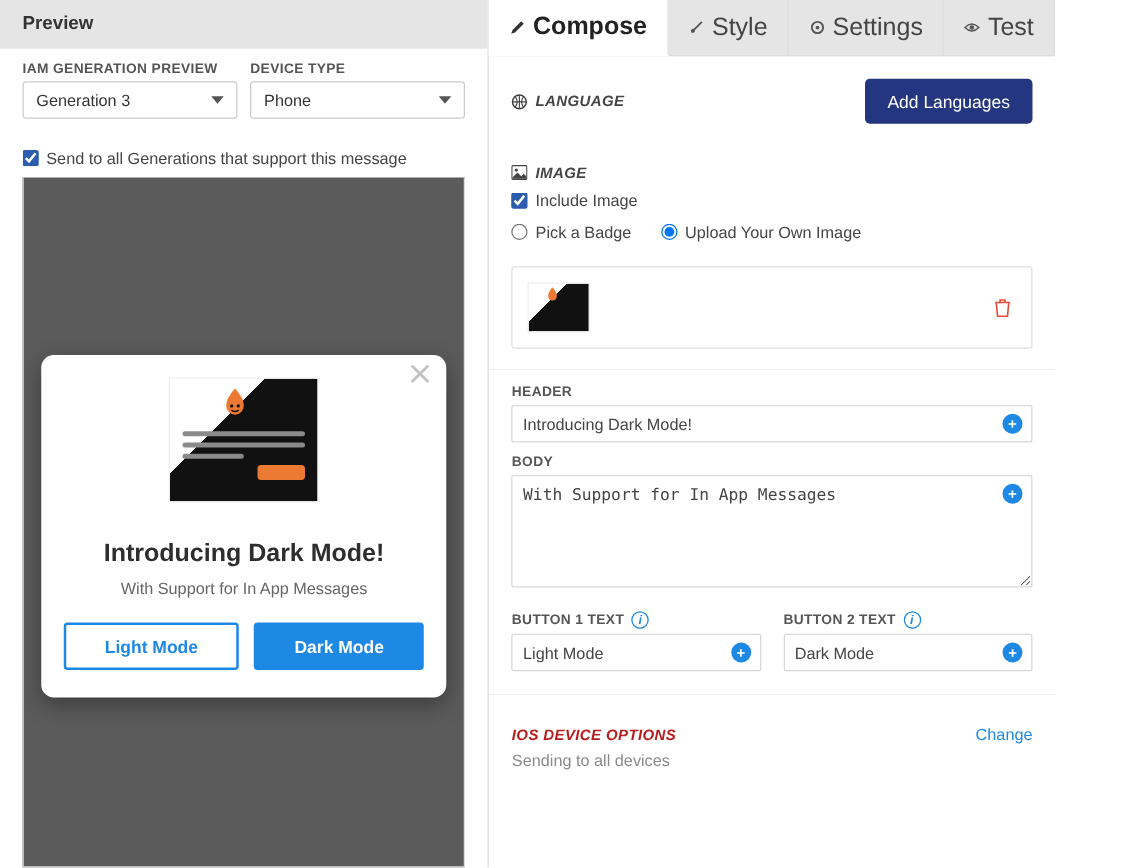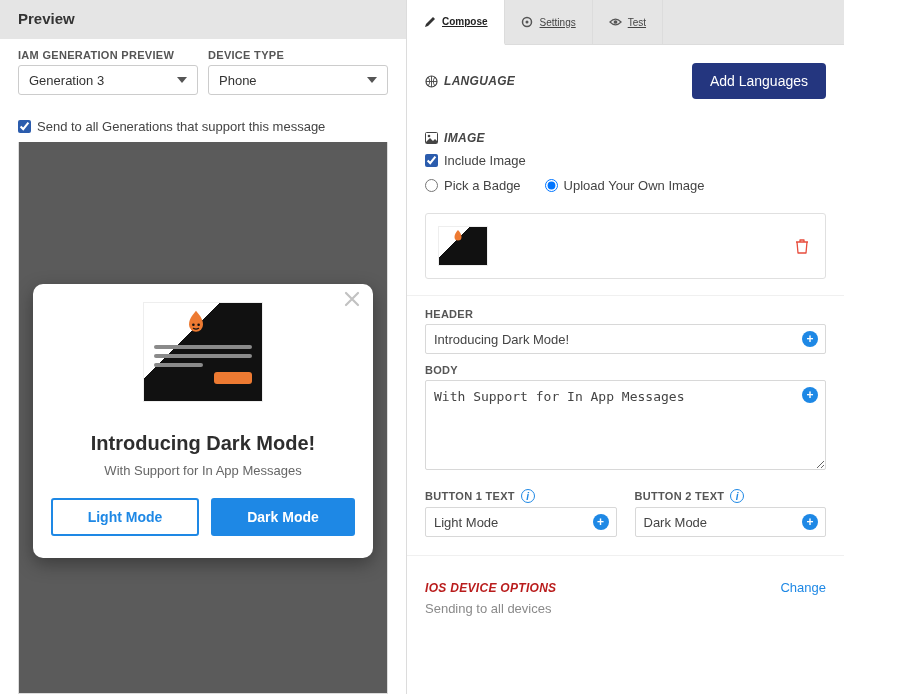--- a/index.html
+++ b/index.html
@@ -30,21 +30,21 @@
   .hero .flame { position: absolute; left: 38px; top: 6px; width: 28px; height: 28px; }
   .card-title { font-size: 20px; font-weight: 800; color: #2e2e2e; margin-bottom: 8px; }
   .card-sub { font-size: 13px; color: #666; margin-bottom: 20px; }
   .card-btns { display: flex; gap: 12px; }
   .btn-light { flex: 1; height: 38px; border: 2px solid #1e88e5; background: #fff; color: #1e88e5; font-weight: 700; font-size: 14px; border-radius: 3px; cursor: pointer; }
   .btn-dark { flex: 1; height: 38px; border: none; background: #1e88e5; color: #fff; font-weight: 700; font-size: 14px; border-radius: 3px; cursor: pointer; }
 
   
   .right { flex: 1; display: flex; flex-direction: column; }
   .tabs { display: flex; background: #e5e5e5; border-bottom: 1px solid #dcdcdc; height: 45px; }
-  .tab { padding: 0 16px; display: flex; align-items: center; gap: 6px; font-size: 10px; color: #444; cursor: pointer; border-right: 1px solid #dcdcdc; text-decoration: underline; }
+  .tab { padding: 0 16px; display: flex; align-items: center; gap: 6px; font-size: 20px; color: #444; cursor: pointer; border-right: 1px solid #dcdcdc; }
   .tab.active { background: #fff; font-weight: 700; color: #222; border-bottom: 2px solid #fff; margin-bottom: -1px; }
   .tab .ico { width: 13px; height: 13px; display: inline-flex; align-items: center; justify-content: center; }
 
   .right-body { flex: 1; overflow-y: auto; }
   .lang-row { display: flex; align-items: center; justify-content: space-between; padding: 18px 18px 10px; }
   .sec-title { font-size: 12px; font-weight: 800; letter-spacing: .3px; color: #444; display: flex; align-items: center; gap: 6px; font-style: italic; }
   .sec-title.sub { font-size: 11px; color: #b91c1c; }
   .btn-primary { background: #24367f; color: #fff; border: none; border-radius: 4px; padding: 10px 18px; font-size: 14px; font-weight: 500; cursor: pointer; }
 
   .img-sec { padding: 4px 18px 16px; border-bottom: 1px solid #f0f0f0; }
@@ -141,20 +141,28 @@
         <span class="ico">
             <svg width="12" height="12" viewBox="0 0 12 12">
               <path d="M1 11 L2 8 L9 1 L11 3 L4 10 Z" fill="#333"></path>
             </svg>
           </span>
         <span>Compose</span>
       </div>
       <div class="tab">
         <span class="ico">
             <svg width="12" height="12" viewBox="0 0 12 12">
+              <path d="M2 10 Q1 7 4 7 L10 1 L11 2 L5 8 Q5 11 2 10Z" fill="#555"></path>
+            </svg>
+          </span>
+        <span>Style</span>
+      </div>
+      <div class="tab">
+        <span class="ico">
+            <svg width="12" height="12" viewBox="0 0 12 12">
               <circle cx="6" cy="6" r="4.5" fill="none" stroke="#555" stroke-width="1.5"></circle>
               <circle cx="6" cy="6" r="1.5" fill="#555"></circle>
             </svg>
           </span>
         <span>Settings</span>
       </div>
       <div class="tab">
         <span class="ico">
             <svg width="14" height="12" viewBox="0 0 14 12">
               <path d="M1 6 Q7 0 13 6 Q7 12 1 6Z" fill="none" stroke="#555" stroke-width="1.2"></path>

